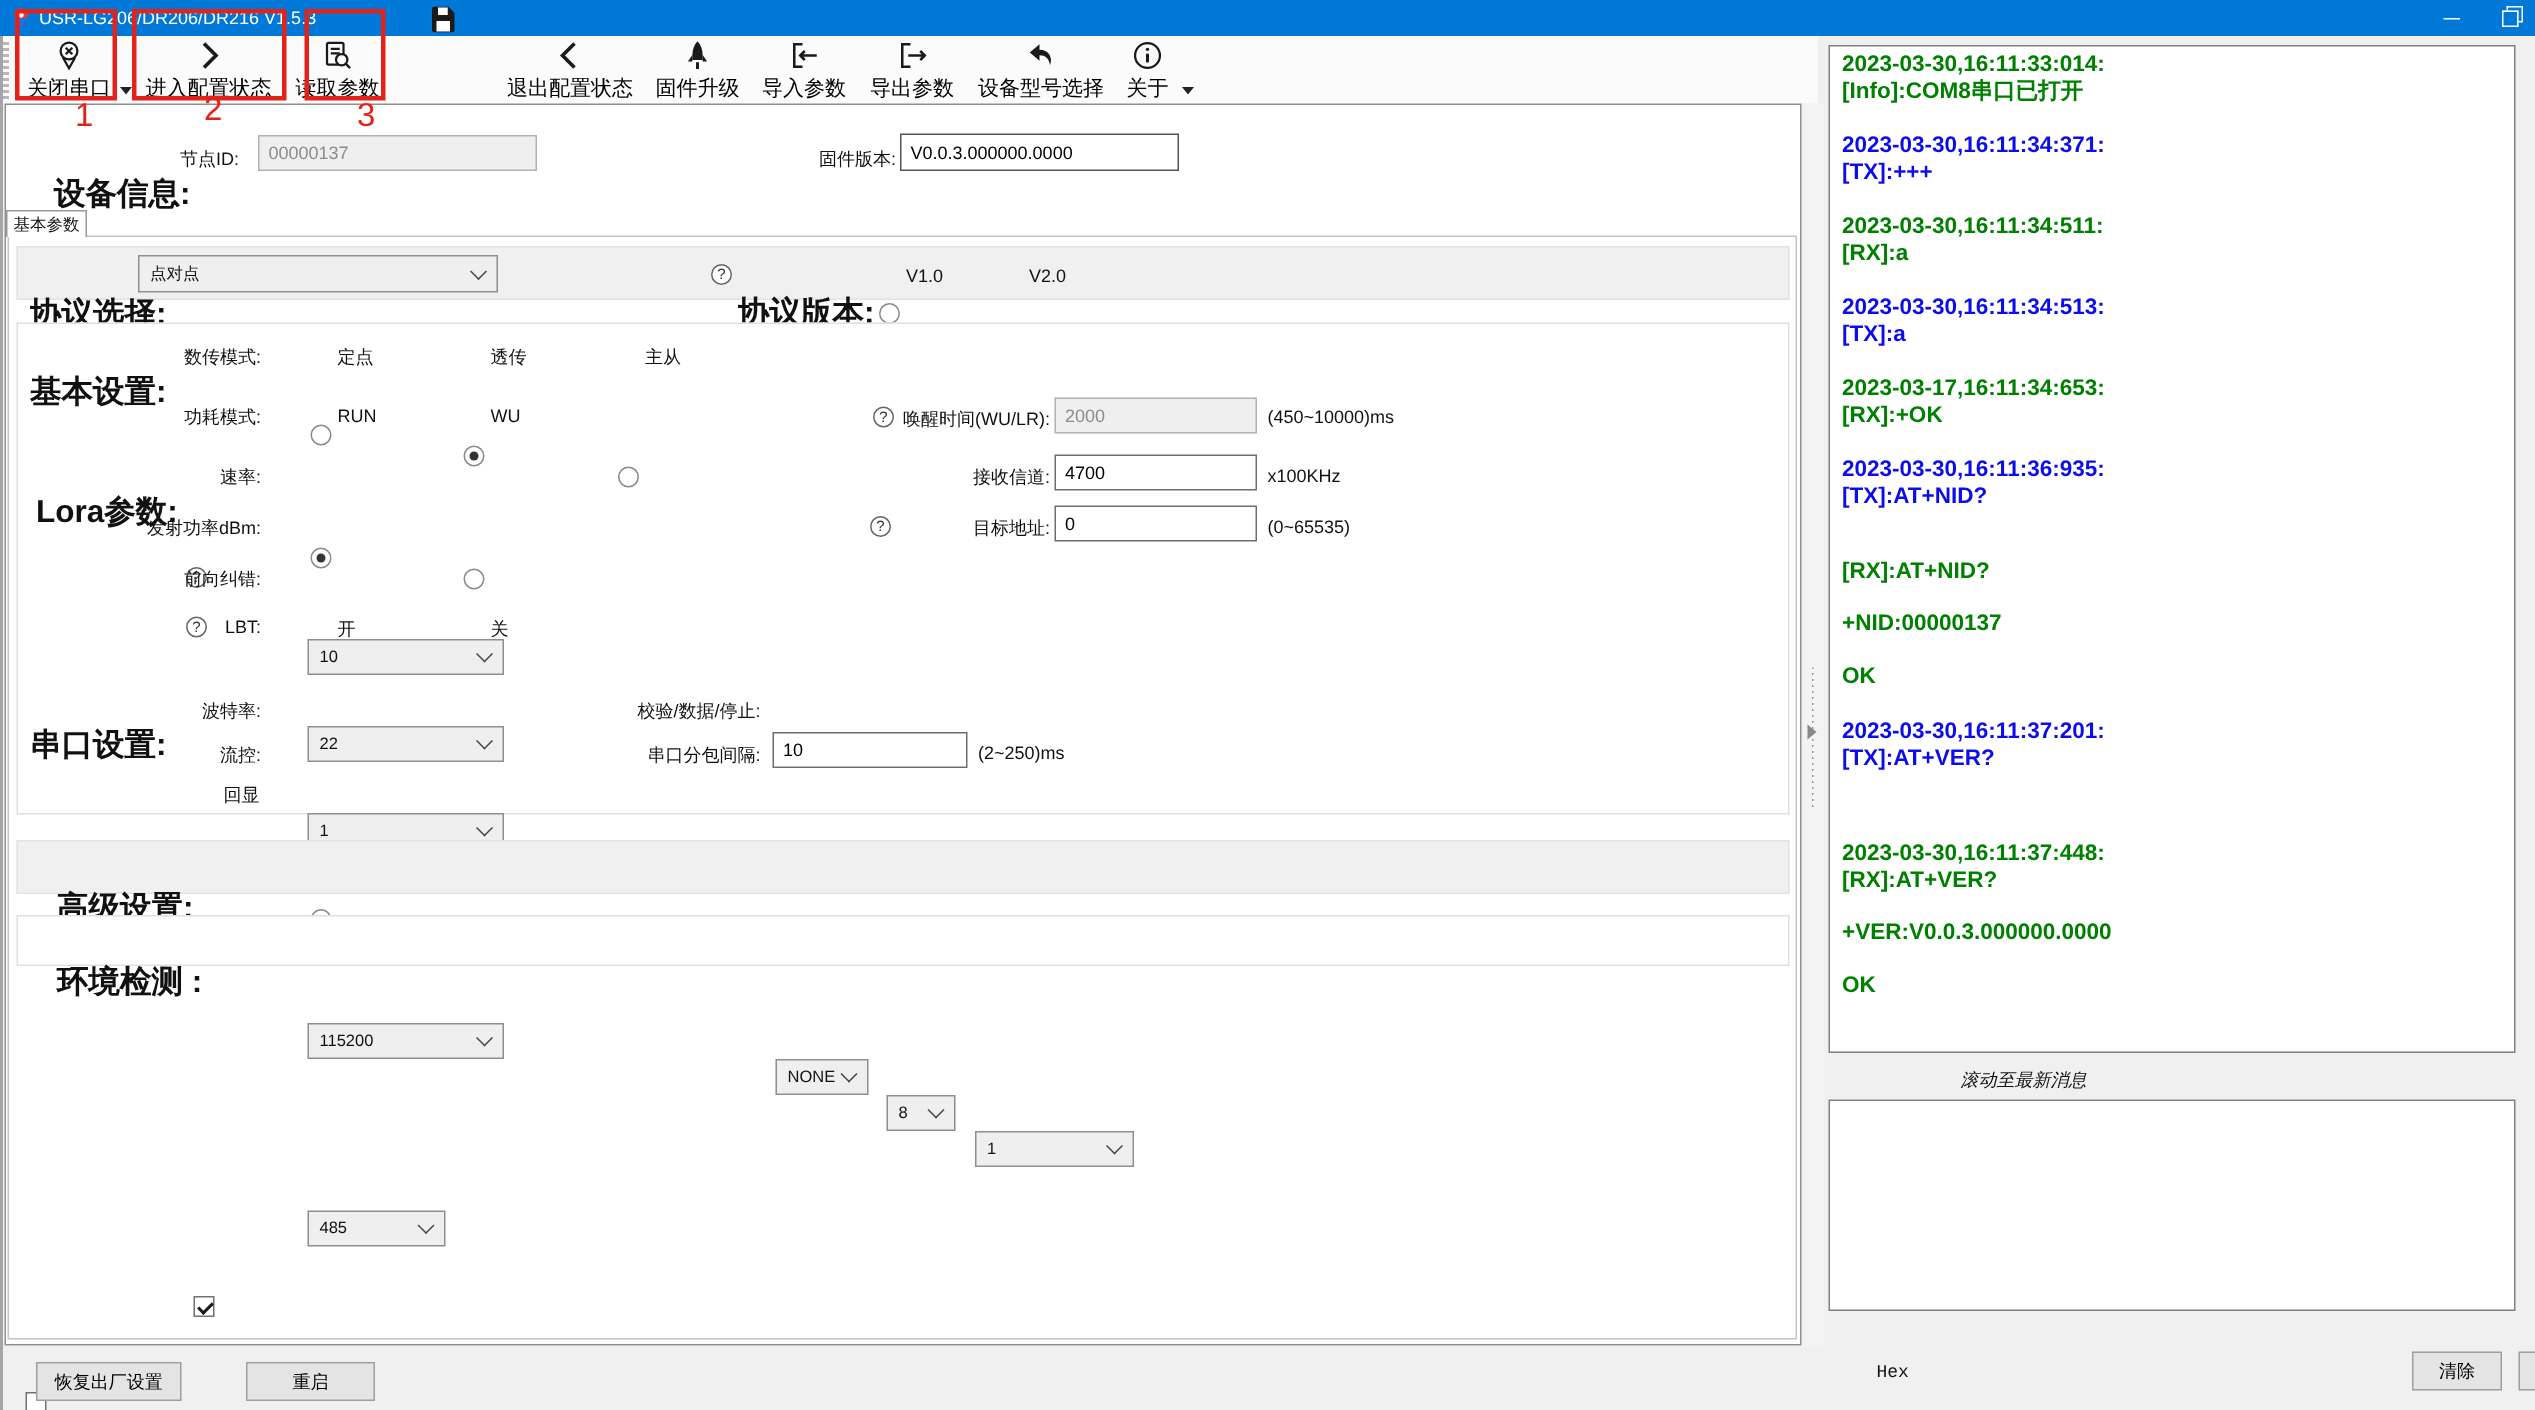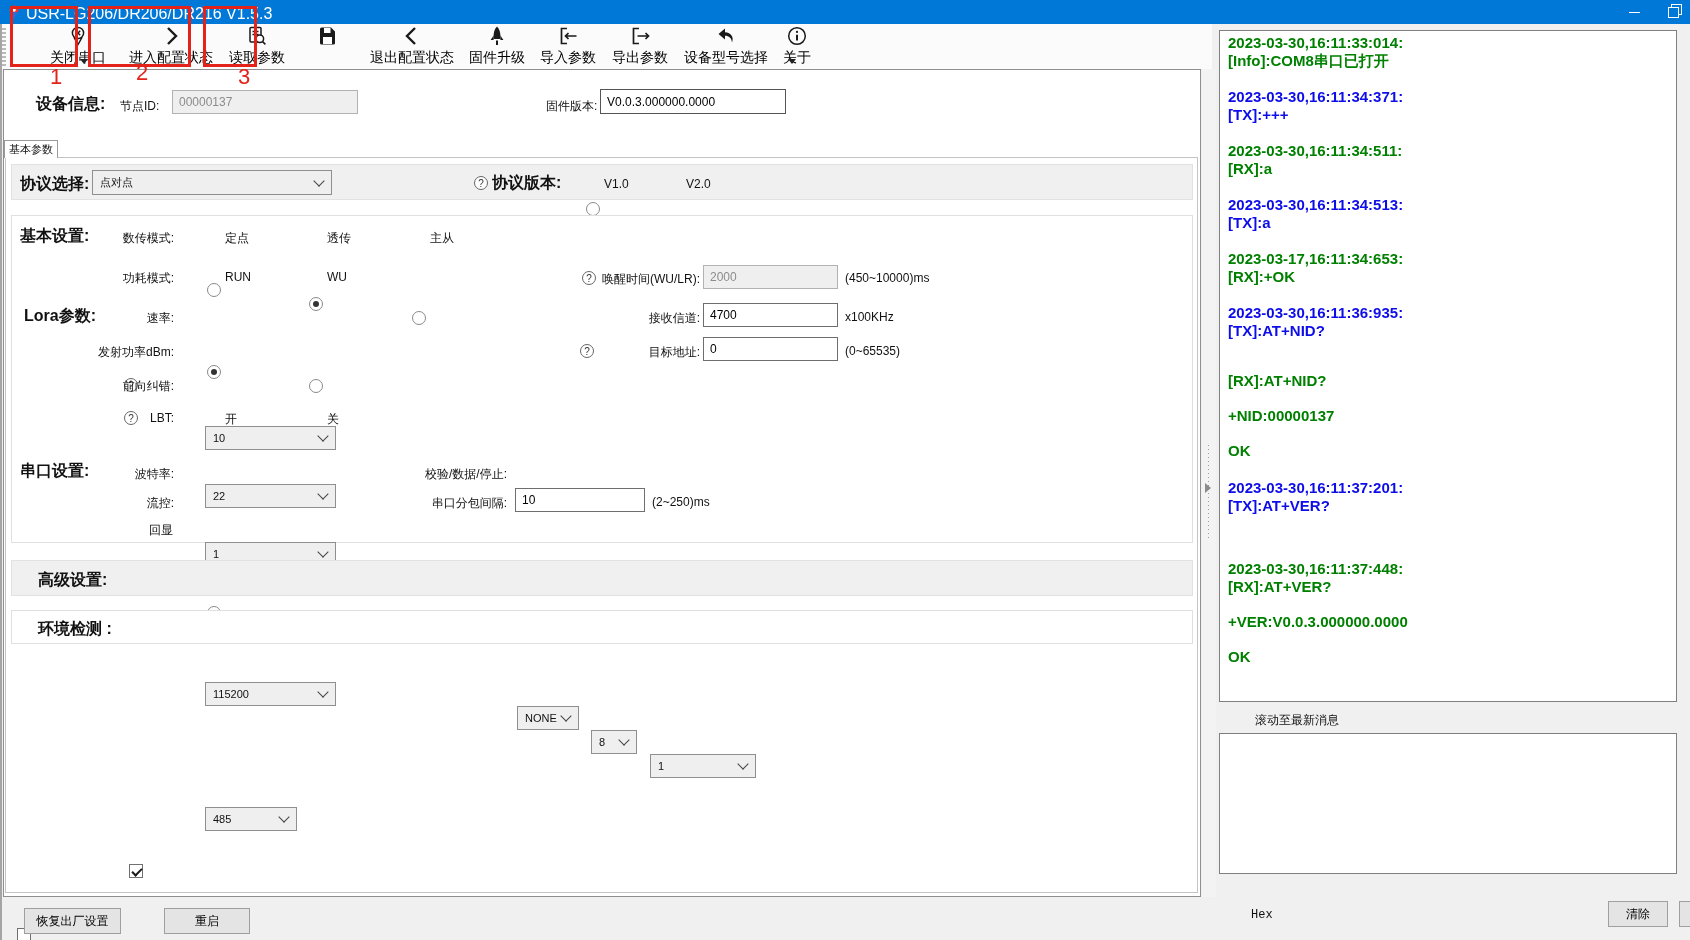--- a/index.html
+++ b/index.html
@@ -2,34 +2,34 @@
 <html><head>
 <meta charset="utf-8">
 <style>
   html,body{margin:0;padding:0;}
   body{
     width:1690px;height:940px;position:relative;overflow:hidden;
     background:#f0f0f0;font-family:"Liberation Sans",sans-serif;color:#111;
     -webkit-font-smoothing:antialiased;
   }
   .a{position:absolute;box-sizing:border-box;} .fs12{font-size:12px;}
-  .b15{font-size:16px;font-weight:bold;}
+  .b15{font-size:21px;font-weight:bold;margin-top:21px;}
   .rl{text-align:right;}
   
   .titlebar{left:0;top:0;width:1690px;height:24px;background:#0078D7;}
-  .title-text{left:26px;top:5px;color:#fff;font-size:16px;}
+  .title-text{left:26px;top:5px;color:#fff;font-size:12px;}
   .tb-btn{top:0;height:24px;display:flex;align-items:center;justify-content:center;}
   .tb-min-glyph{width:11px;height:0;border-top:1px solid #fff;}
   .tb-restore-glyph{width:9px;height:9px;border:1px solid #fff;position:relative;background:#0078D7;}
   .tb-restore-glyph:before{content:"";position:absolute;left:2px;top:-4px;width:9px;height:9px;border:1px solid #fff;}
   .tb-restore-glyph:after{content:"";position:absolute;left:-1px;top:-1px;width:9px;height:9px;background:#0078D7;border:1px solid #fff;}
   
   .toolbar{left:0;top:24px;width:1212px;height:45px;background:#fbfbfb;}
   .gripper{left:2px;top:28px;width:4px;height:38px;border-left:2px dotted #b9b9b9;border-right:2px dotted #b9b9b9;}
-  .tbtn{top:26px;height:42px;display:flex;flex-direction:column;align-items:center;justify-content:flex-start;cursor:default;margin-left:32px;}
+  .tbtn{top:26px;height:42px;display:flex;flex-direction:column;align-items:center;justify-content:center;cursor:default;}
   .tbtn .ticon{height:21px;display:flex;align-items:flex-end;}
   .tbtn .tlabel{font-size:14px;margin-top:2px;white-space:nowrap;color:#000;}
   .dd-arrow{width:0;height:0;border-left:4px solid transparent;border-right:4px solid transparent;border-top:5px solid #222;}
   svg.icn{display:block;}
   
   .redbox{border:3px solid #e3231a;background:transparent;z-index:50;}
   .rednum{color:#e3231a;font-size:22px;z-index:50;}
   
   .mainpanel{left:3px;top:69px;width:1198px;height:828px;background:#fff;border:1px solid #8f8f8f;}
   .edgeline{left:0;top:24px;width:2px;height:916px;background:#a5a5a5;}
@@ -350,19 +350,19 @@
   <div class="ll lb">[TX]:AT+VER?</div>
   <div class="sp45"></div>
   <div class="ll lg">2023-03-30,16:11:37:448:</div>
   <div class="ll lg">[RX]:AT+VER?</div>
   <div class="sp17"></div>
   <div class="ll lg">+VER:V0.0.3.000000.0000</div>
   <div class="sp17"></div>
   <div class="ll lg">OK</div>
 </div>
 
-<div class="a fs12" style="left:1255px;top:712px;">滚动至最新消息</div>
+<div class="a fs12" style="left:1307px;top:712px;font-style:italic;">滚动至最新消息</div>
 
 <div class="a sendbox"></div>
 
 <div class="a hexlabel" style="left:1251px;top:908px;">Hex</div>
 <div class="a wbtn" style="left:1608px;top:901px;width:60px;height:26px;">清除</div>
 <div class="a wbtn" style="left:1679px;top:901px;width:60px;height:26px;">发送</div>
 
 </body></html>

